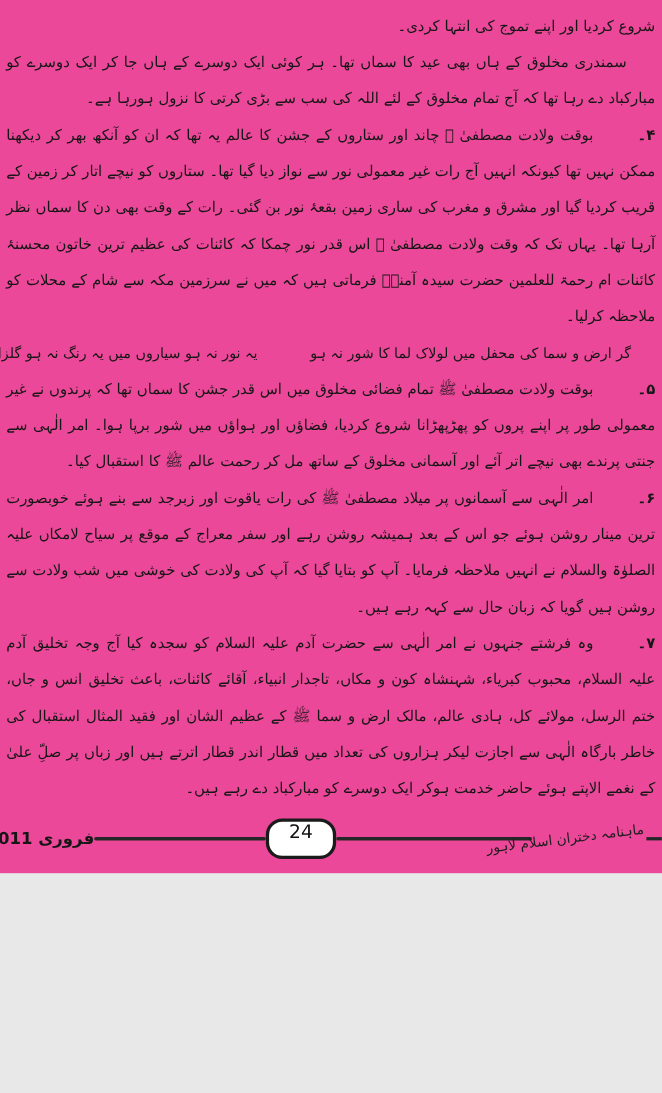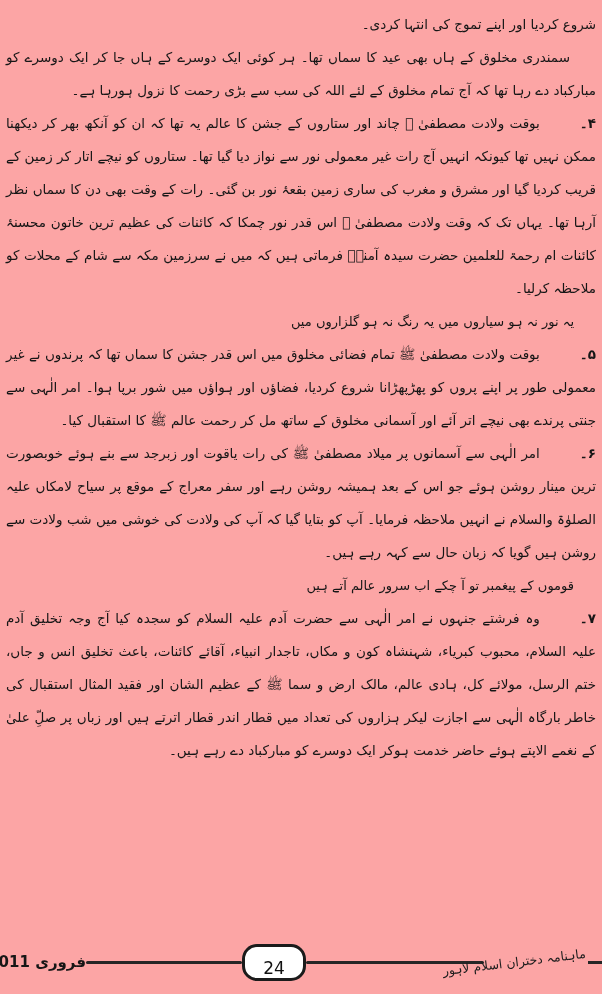--- a/index.html
+++ b/index.html
@@ -1,18 +1,18 @@
 <!DOCTYPE html>
 <html lang="ur" dir="rtl"><head>
 <meta charset="utf-8">
 <style>
   html,body { margin:0; padding:0; background:#e8e8e8; }
   .page {
-    width:602px; height:994px; margin:0 auto; position:relative;
-    background:#fca5a5; color:#161616; overflow:hidden;
+    width:602px; height:794px; margin:0 auto; position:relative;
+    background:#ec4899; color:#161616; overflow:hidden;
     font-family:"DejaVu Sans","Liberation Sans",sans-serif;
   }
   .content {
     direction:rtl; text-align:justify;
     padding:8px 6px 0 6px;
     font-size:13.5px; line-height:33px;
   }
   .content p { margin:0; }
   .para-indent { text-indent:26px; }
   .num { font-weight:bold; }
@@ -30,52 +30,52 @@
     width:86px; padding-left:5px; box-sizing:border-box;
     direction:rtl; text-align:left;
     font-weight:bold; font-size:15px; white-space:nowrap;
   }
   .f-rule { height:3px; background:#262626; border-radius:2px; }
   .f-rule-l { width:156px; }
   .f-rule-r { flex:1; }
   .f-capsule {
     width:64px; height:37px; box-sizing:border-box; flex:0 0 auto;
     border:3px solid #1b1b1b; border-radius:15px; background:#fff;
-    display:flex; align-items:flex-end; justify-content:center;
+    display:flex; align-items:flex-start; justify-content:center;
     font-size:17px; color:#111;
   }
   .f-magazine {
     width:102px; flex:0 0 auto; direction:rtl; white-space:nowrap;
     font-size:12.5px; transform:rotate(-7deg); transform-origin:50% 50%;
     margin-bottom:6px; color:#1d1d1d;
   }
   .f-edge-dash { width:14px; height:3px; background:#262626; margin-left:2px; }
 </style>
 </head>
 <body>
 
 <div class="page">
   <div class="content">
 
     <p>شروع کردیا اور اپنے تموج کی انتہا کردی۔</p>
 
-    <p class="para-indent">سمندری مخلوق کے ہاں بھی عید کا سماں تھا۔ ہر کوئی ایک دوسرے کے ہاں جا کر ایک دوسرے کو مبارکباد دے رہا تھا کہ آج تمام مخلوق کے لئے اللہ کی سب سے بڑی رحمت کا نزول ہورہا ہے۔</p>
+    <p class="para-indent">سمندری مخلوق کے ہاں بھی عید کا سماں تھا۔ ہر کوئی ایک دوسرے کے ہاں جا کر ایک دوسرے کو مبارکباد دے رہا تھا کہ آج تمام مخلوق کے لئے اللہ کی سب سے بڑی کرتی کا نزول ہورہا ہے۔</p>
 
     <p><span class="num">۴۔</span><span class="gap"></span><span>بوقت ولادت مصطفیٰ ﷺ چاند اور ستاروں کے جشن کا عالم یہ تھا کہ ان کو آنکھ بھر کر دیکھنا ممکن نہیں تھا کیونکہ انہیں آج رات غیر معمولی نور سے نواز دیا گیا تھا۔ ستاروں کو نیچے اتار کر زمین کے قریب کردیا گیا اور مشرق و مغرب کی ساری زمین بقعۂ نور بن گئی۔ رات کے وقت بھی دن کا سماں نظر آرہا تھا۔ یہاں تک کہ وقت ولادت مصطفیٰ ﷺ اس قدر نور چمکا کہ کائنات کی عظیم ترین خاتون محسنۂ کائنات ام رحمۃ للعلمین حضرت سیدہ آمنہؓ فرماتی ہیں کہ میں نے سرزمین مکہ سے شام کے محلات کو ملاحظہ کرلیا۔</span></p>
 
     <div class="couplet">
+      <span class="hemistich">گر ارض و سما کی محفل میں لولاک لما کا شور نہ ہو</span>
       <span class="hemistich">یہ نور نہ ہو سیاروں میں یہ رنگ نہ ہو گلزاروں میں</span>
     </div>
 
     <p><span class="num">۵۔</span><span class="gap"></span><span>بوقت ولادت مصطفیٰ ﷺ تمام فضائی مخلوق میں اس قدر جشن کا سماں تھا کہ پرندوں نے غیر معمولی طور پر اپنے پروں کو پھڑپھڑانا شروع کردیا، فضاؤں اور ہواؤں میں شور برپا ہوا۔ امر الٰہی سے جنتی پرندے بھی نیچے اتر آئے اور آسمانی مخلوق کے ساتھ مل کر رحمت عالم ﷺ کا استقبال کیا۔</span></p>
 
     <p><span class="num">۶۔</span><span class="gap"></span><span>امر الٰہی سے آسمانوں پر میلاد مصطفیٰ ﷺ کی رات یاقوت اور زبرجد سے بنے ہوئے خوبصورت ترین مینار روشن ہوئے جو اس کے بعد ہمیشہ روشن رہے اور سفر معراج کے موقع پر سیاح لامکاں علیہ الصلوٰۃ والسلام نے انہیں ملاحظہ فرمایا۔ آپ کو بتایا گیا کہ آپ کی ولادت کی خوشی میں شب ولادت سے روشن ہیں گویا کہ زبان حال سے کہہ رہے ہیں۔</span></p>
 
     <div class="couplet">
-      <span class="hemistich">قوموں کے پیغمبر تو آ چکے اب سرور عالم آتے ہیں</span>
     </div>
 
     <p><span class="num">۷۔</span><span class="gap"></span><span>وہ فرشتے جنہوں نے امر الٰہی سے حضرت آدم علیہ السلام کو سجدہ کیا آج وجہ تخلیق آدم علیہ السلام، محبوب کبریاء، شہنشاہ کون و مکاں، تاجدار انبیاء، آقائے کائنات، باعث تخلیق انس و جاں، ختم الرسل، مولائے کل، ہادی عالم، مالک ارض و سما ﷺ کے عظیم الشان اور فقید المثال استقبال کی خاطر بارگاہ الٰہی سے اجازت لیکر ہزاروں کی تعداد میں قطار اندر قطار اترتے ہیں اور زباں پر صلِّ علیٰ کے نغمے الاپتے ہوئے حاضر خدمت ہوکر ایک دوسرے کو مبارکباد دے رہے ہیں۔</span></p>
 
 
 
   </div>
 
   <div class="footer">
     <span class="f-date">فروری 2011ء</span>

